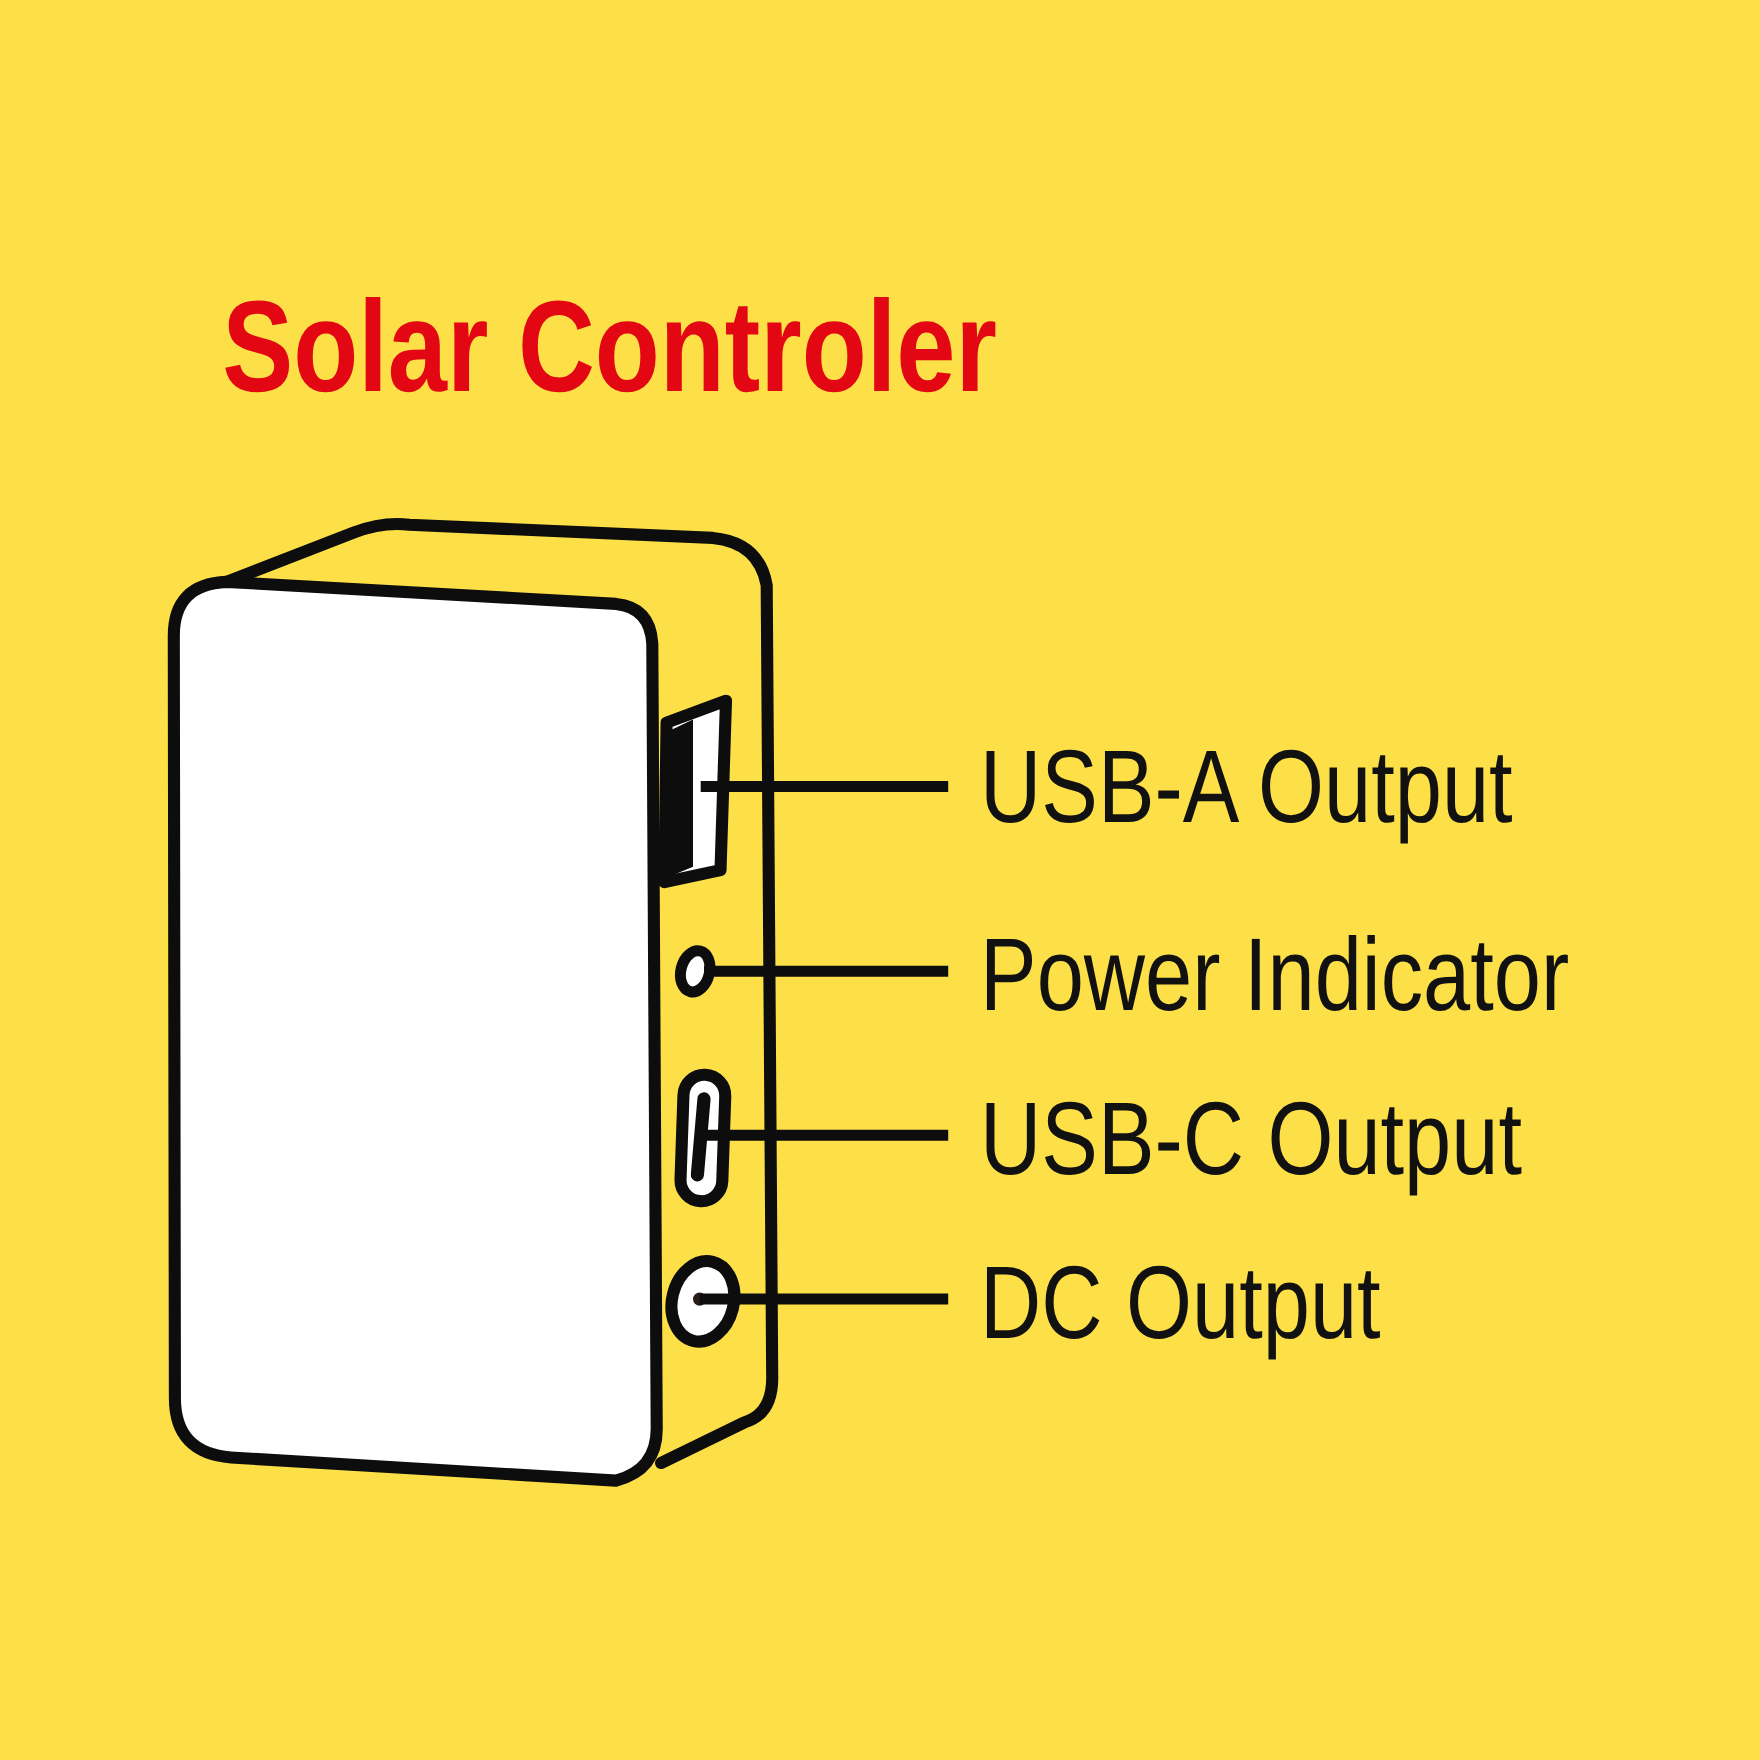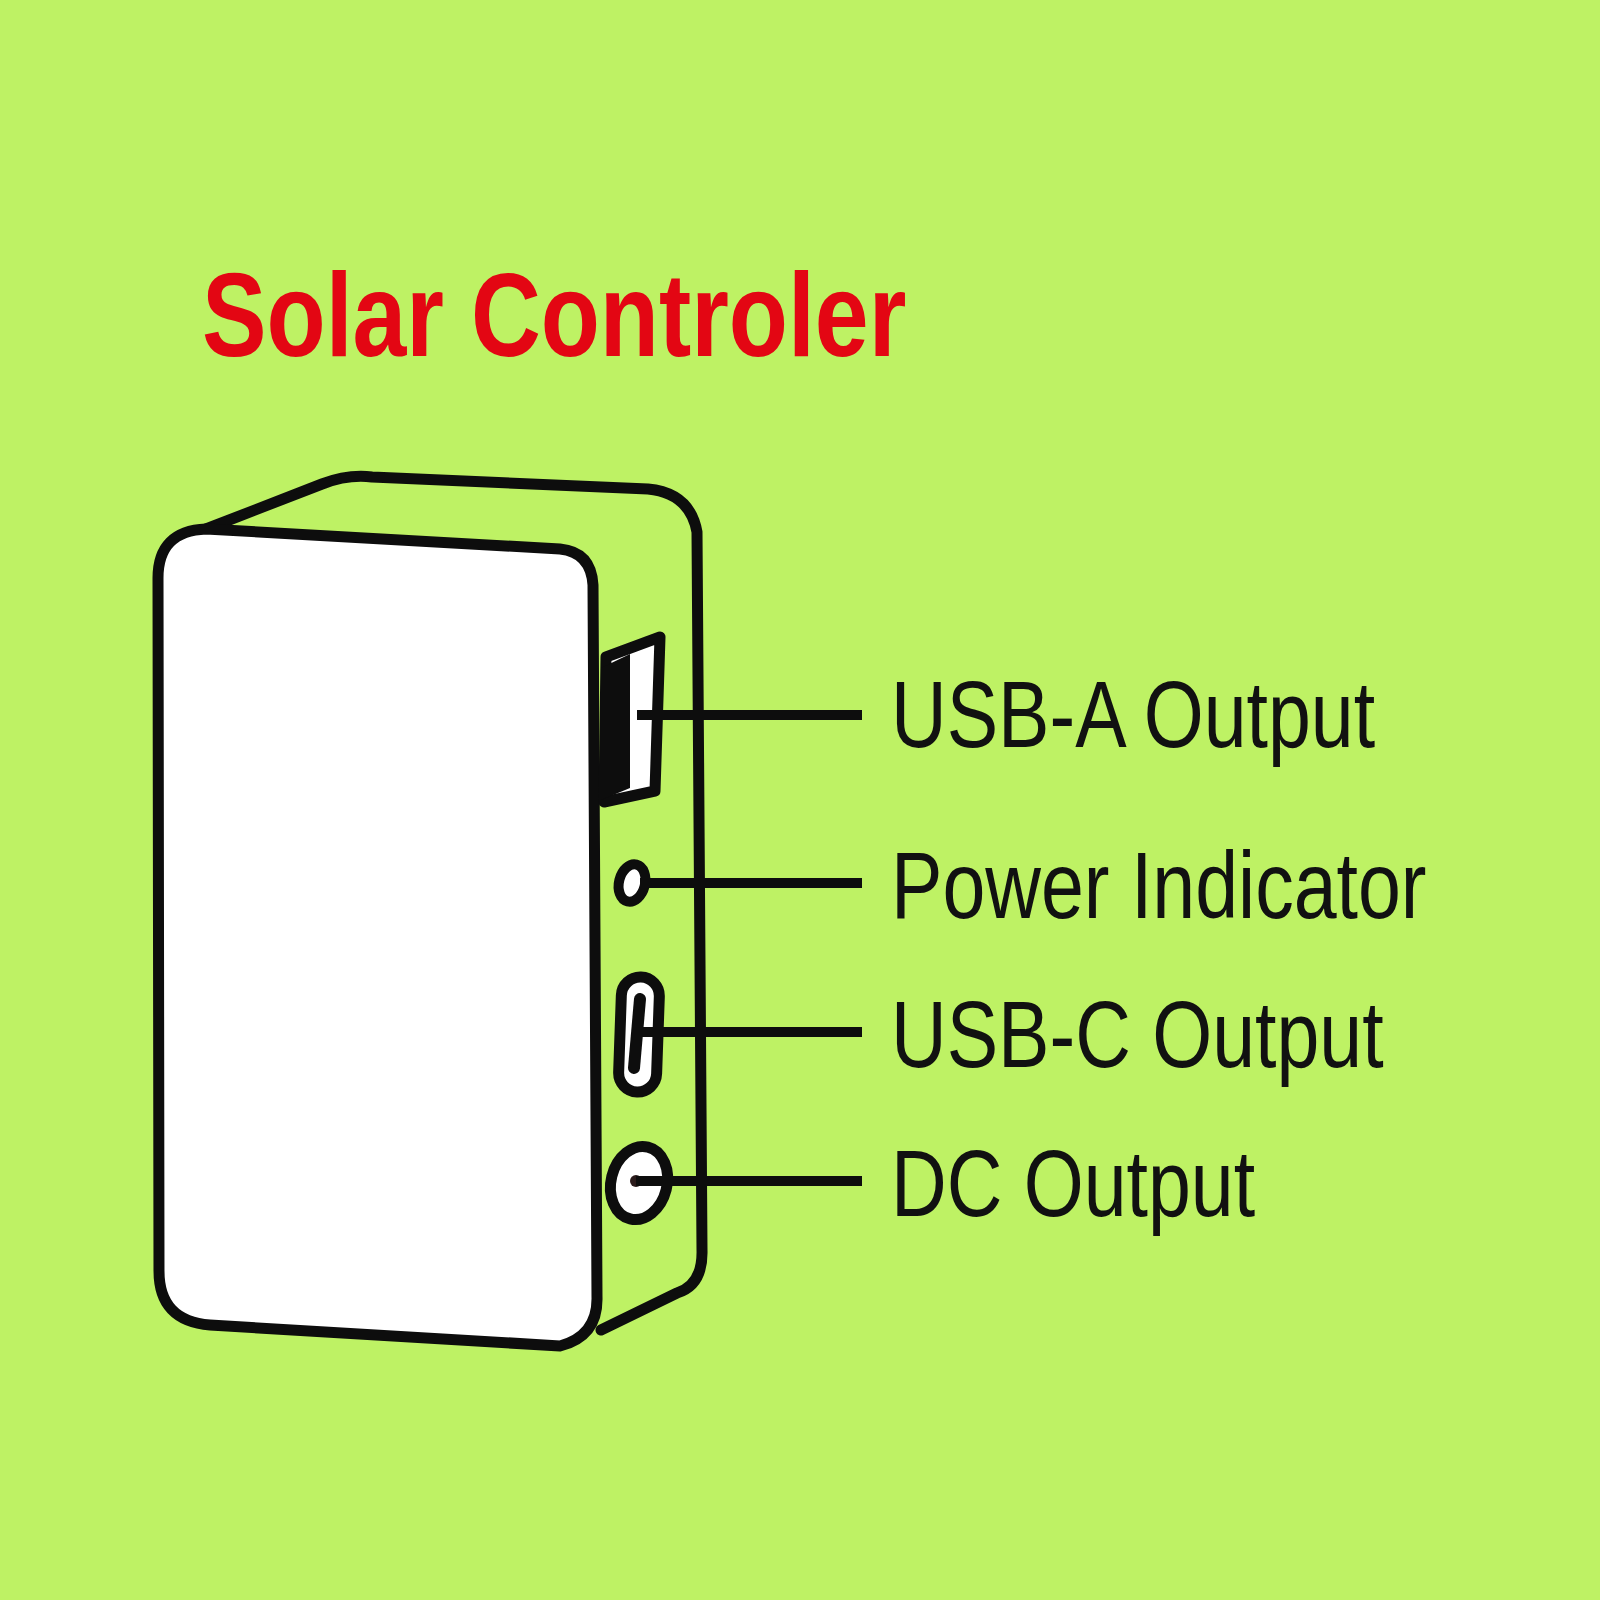--- a/index.html
+++ b/index.html
@@ -1,19 +1,19 @@
 <!DOCTYPE html>
 <html><head>
 <meta charset="utf-8">
 <style>
   html,body{margin:0;padding:0;background:#ffffff;}
   .canvas{
     position:relative;
     width:1600px;height:1600px;
-    background:#bef264;
+    background:#fde047;
     overflow:hidden;
     font-family:"Liberation Sans","DejaVu Sans",sans-serif;
   }
   .figure-svg{position:absolute;left:0;top:0;width:1600px;height:1600px;}
   .figure-title{
     position:absolute;
     left:202px;top:256px;
     font-size:118px;line-height:118px;
     font-weight:bold;
     letter-spacing:0px;

